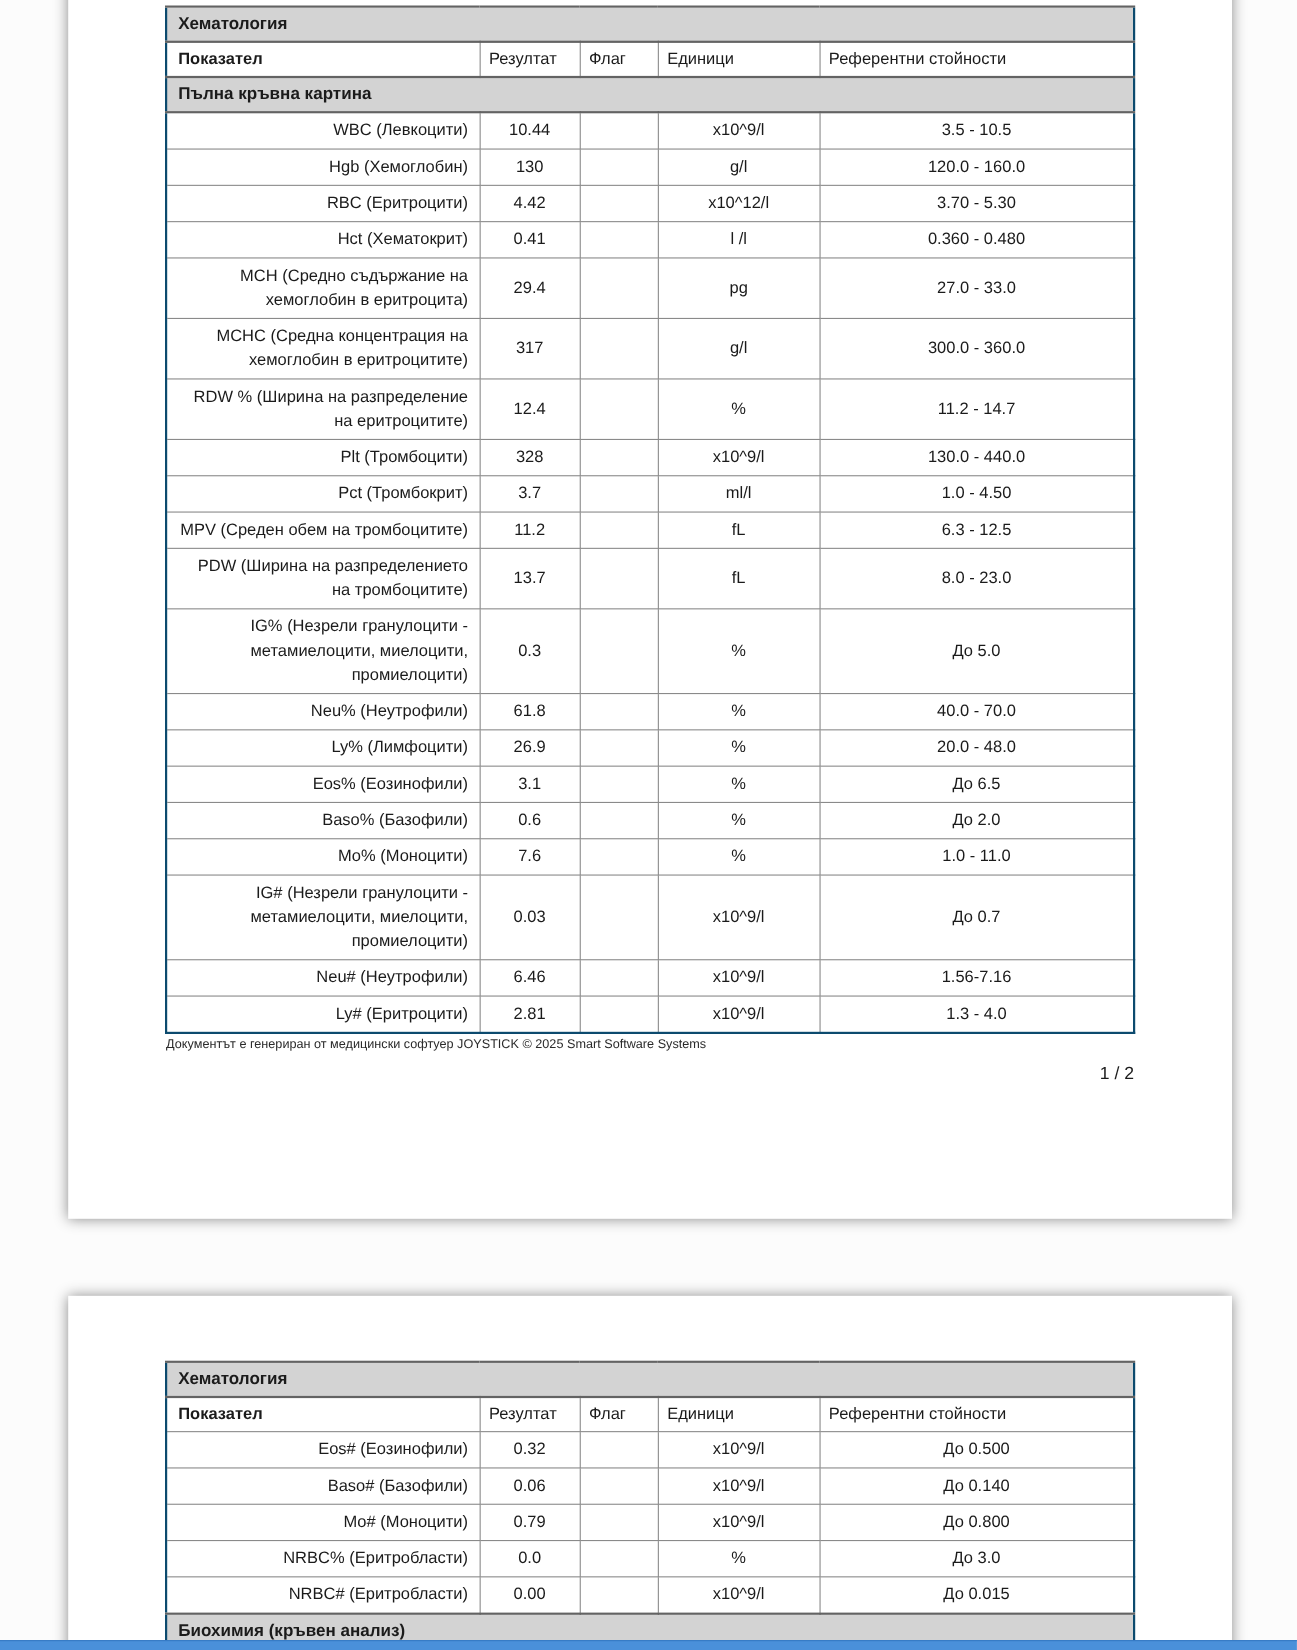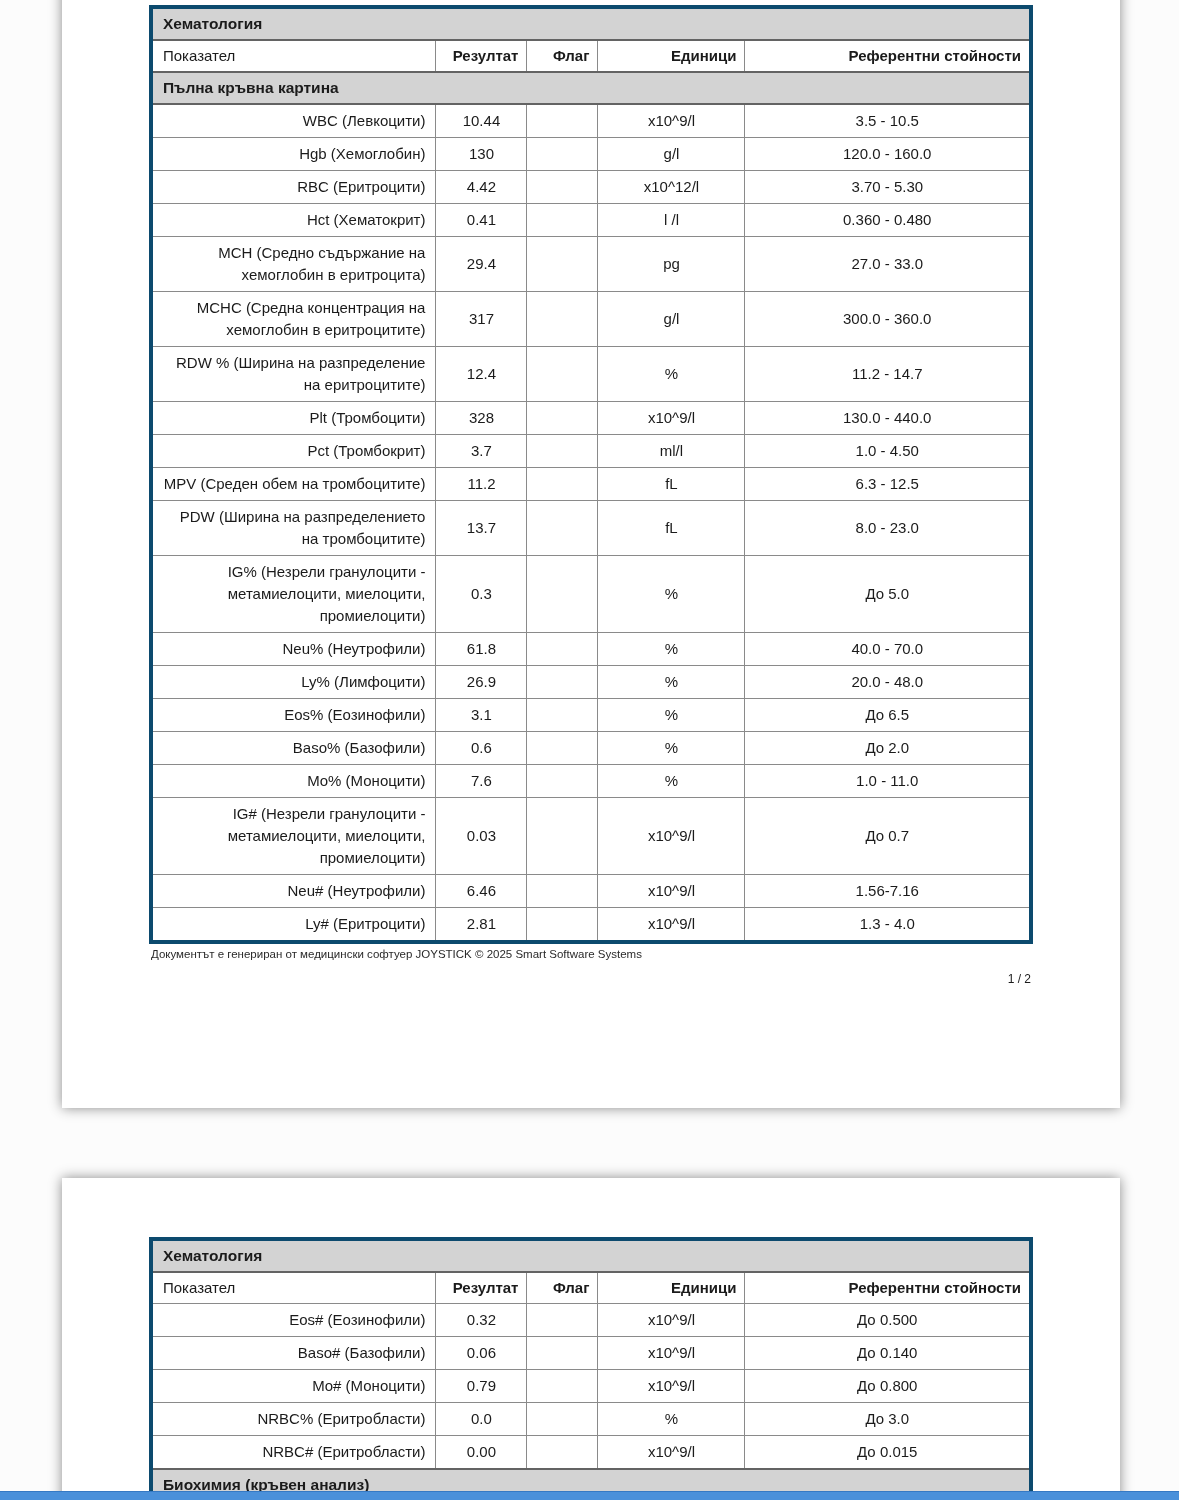--- a/index.html
+++ b/index.html
@@ -23,21 +23,21 @@
   .page-1 { top: -32px; height: 1140px; }
   .page-2 { top: 1178px; height: 620px; }
 
   .lab-table {
     width: 880px;
     margin: 0 auto;
     border-collapse: collapse;
     table-layout: fixed;
     font-size: 15px;
     color: #1b1b1b;
-    border: 4px solid #0c4a6e;
+    border: 2px solid #0c4a6e;
   }
   .page-1 .lab-table { margin-top: 37px; }
   .page-2 .lab-table { margin-top: 59px; }
 
   .lab-table td, .lab-table th {
     border: 1px solid #8a8a8a;
     padding: 5px 10px;
     line-height: 22px;
     vertical-align: middle;
     overflow: hidden;
@@ -47,47 +47,47 @@
     background: #d3d3d3;
     font-weight: bold;
     font-size: 15.5px;
     border-top: 2px solid #636363;
     border-bottom: 2px solid #636363;
     padding: 4px 10px;
     text-align: left;
   }
 
   .header-row th {
-    font-weight: bold;
-    text-align: right;
+    font-weight: normal;
+    text-align: left;
     background: #ffffff;
     padding: 4px 8px;
   }
   .header-row th.col-param {
-    font-weight: normal;
+    font-weight: bold;
     text-align: left;
     padding-left: 10px;
   }
 
   .data-row td { text-align: center; background: #ffffff; }
   .data-row td.col-param { text-align: right; }
 
   .stub-row td { height: 12px; padding: 0; background: #ffffff; }
 
   .footer-note {
     width: 880px;
     margin: 4px auto 0 auto;
     font-size: 11.5px;
     color: #2a2a2a;
   }
   .page-number {
     width: 880px;
     margin: 12px auto 16px auto;
     text-align: right;
-    font-size: 12px;
+    font-size: 16px;
     color: #1b1b1b;
   }
 
   .bottom-bar {
     position: absolute;
     left: 0;
     bottom: 0;
     width: 100%;
     height: 8px;
     background: #4a90da;

